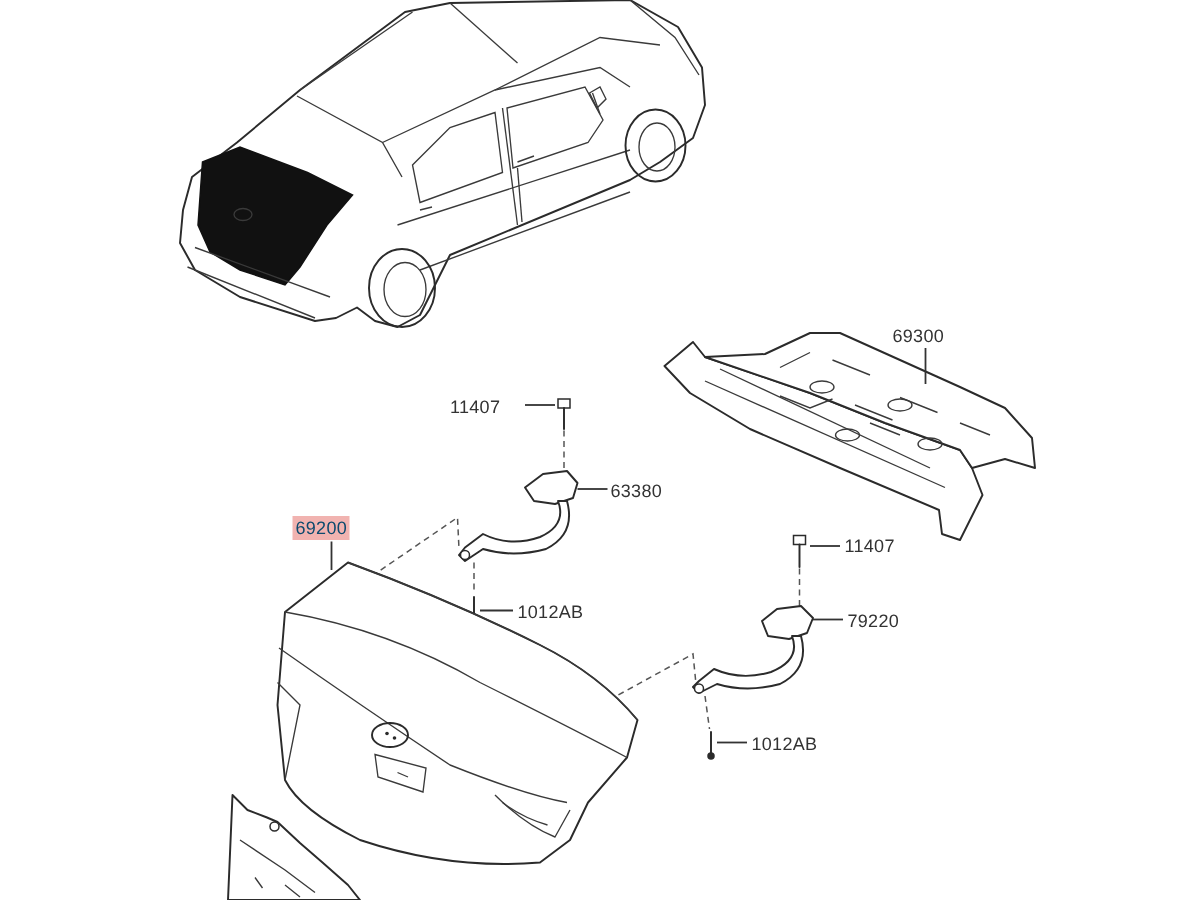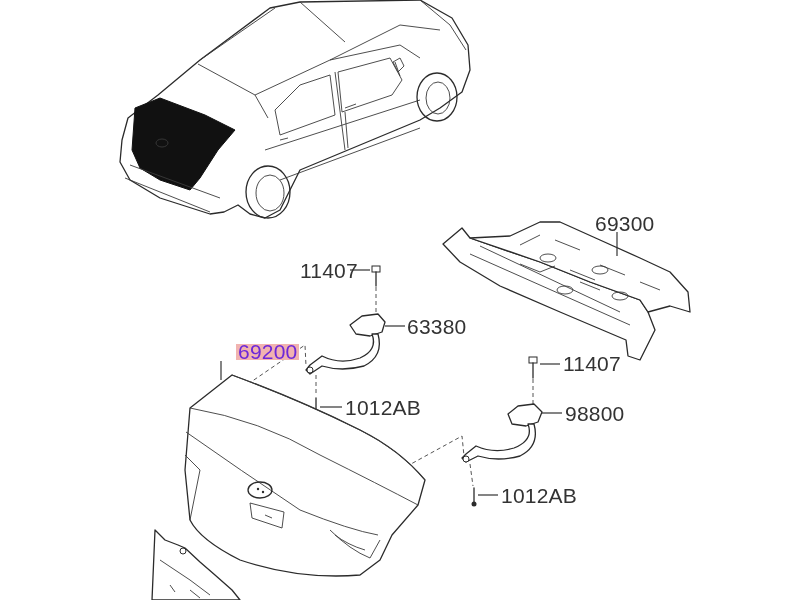--- a/index.html
+++ b/index.html
@@ -1,21 +1,21 @@
 <!DOCTYPE html>
 <html><head>
   <meta charset="utf-8">
   <style>
     html, body { margin: 0; padding: 0; background: #ffffff; }
     body { width: 800px; height: 600px; position: relative; overflow: hidden;
            font-family: "Liberation Sans", sans-serif; }
     #diagram { position: absolute; left: 0; top: 0; width: 800px; height: 600px; }
-    .label { position: absolute; font-size: 21px; color: #333333; line-height: 16px;
+    .label { position: absolute; font-size: 12px; color: #333333; line-height: 16px;
              white-space: nowrap; letter-spacing: 0.2px; cursor: pointer; }
-    .label.hl { background: #f1b3b0; color: #6d28d9; padding: 0 2px; margin-left: 41px; }
+    .label.hl { background: #f1b3b0; color: #0c4a6e; padding: 0 2px; }
     .stroke { fill: none; stroke: #2b2b2b; stroke-width: 1.3; stroke-linejoin: round; stroke-linecap: round; }
     .thin { fill: none; stroke: #3a3a3a; stroke-width: 0.9; }
     .dash { fill: none; stroke: #555; stroke-width: 1; stroke-dasharray: 4 3; }
     .leader { stroke: #333; stroke-width: 1.2; }
     .fillw { fill: #ffffff; stroke: #2b2b2b; stroke-width: 1.3; stroke-linejoin: round; }
     .dark { fill: #111111; stroke: #111; stroke-width: 1; }
   </style>
 </head>
 <body>
 
@@ -139,14 +139,14 @@
     <circle cx="183" cy="551" r="3" fill="#fff" stroke="#2b2b2b"></circle>
   </g>
 </svg>
 
 <div class="label hl" style="left:195px; top:344px;">69200</div>
 <div class="label" style="left:595px; top:216px;">69300</div>
 <div class="label" style="left:300px; top:263px;">11407</div>
 <div class="label" style="left:407px; top:319px;">63380</div>
 <div class="label" style="left:345px; top:400px;">1012AB</div>
 <div class="label" style="left:563px; top:356px;">11407</div>
-<div class="label" style="left:565px; top:406px;">98800</div>
+<div class="label" style="left:565px; top:406px;">79220</div>
 <div class="label" style="left:501px; top:488px;">1012AB</div>
 
 </body></html>

